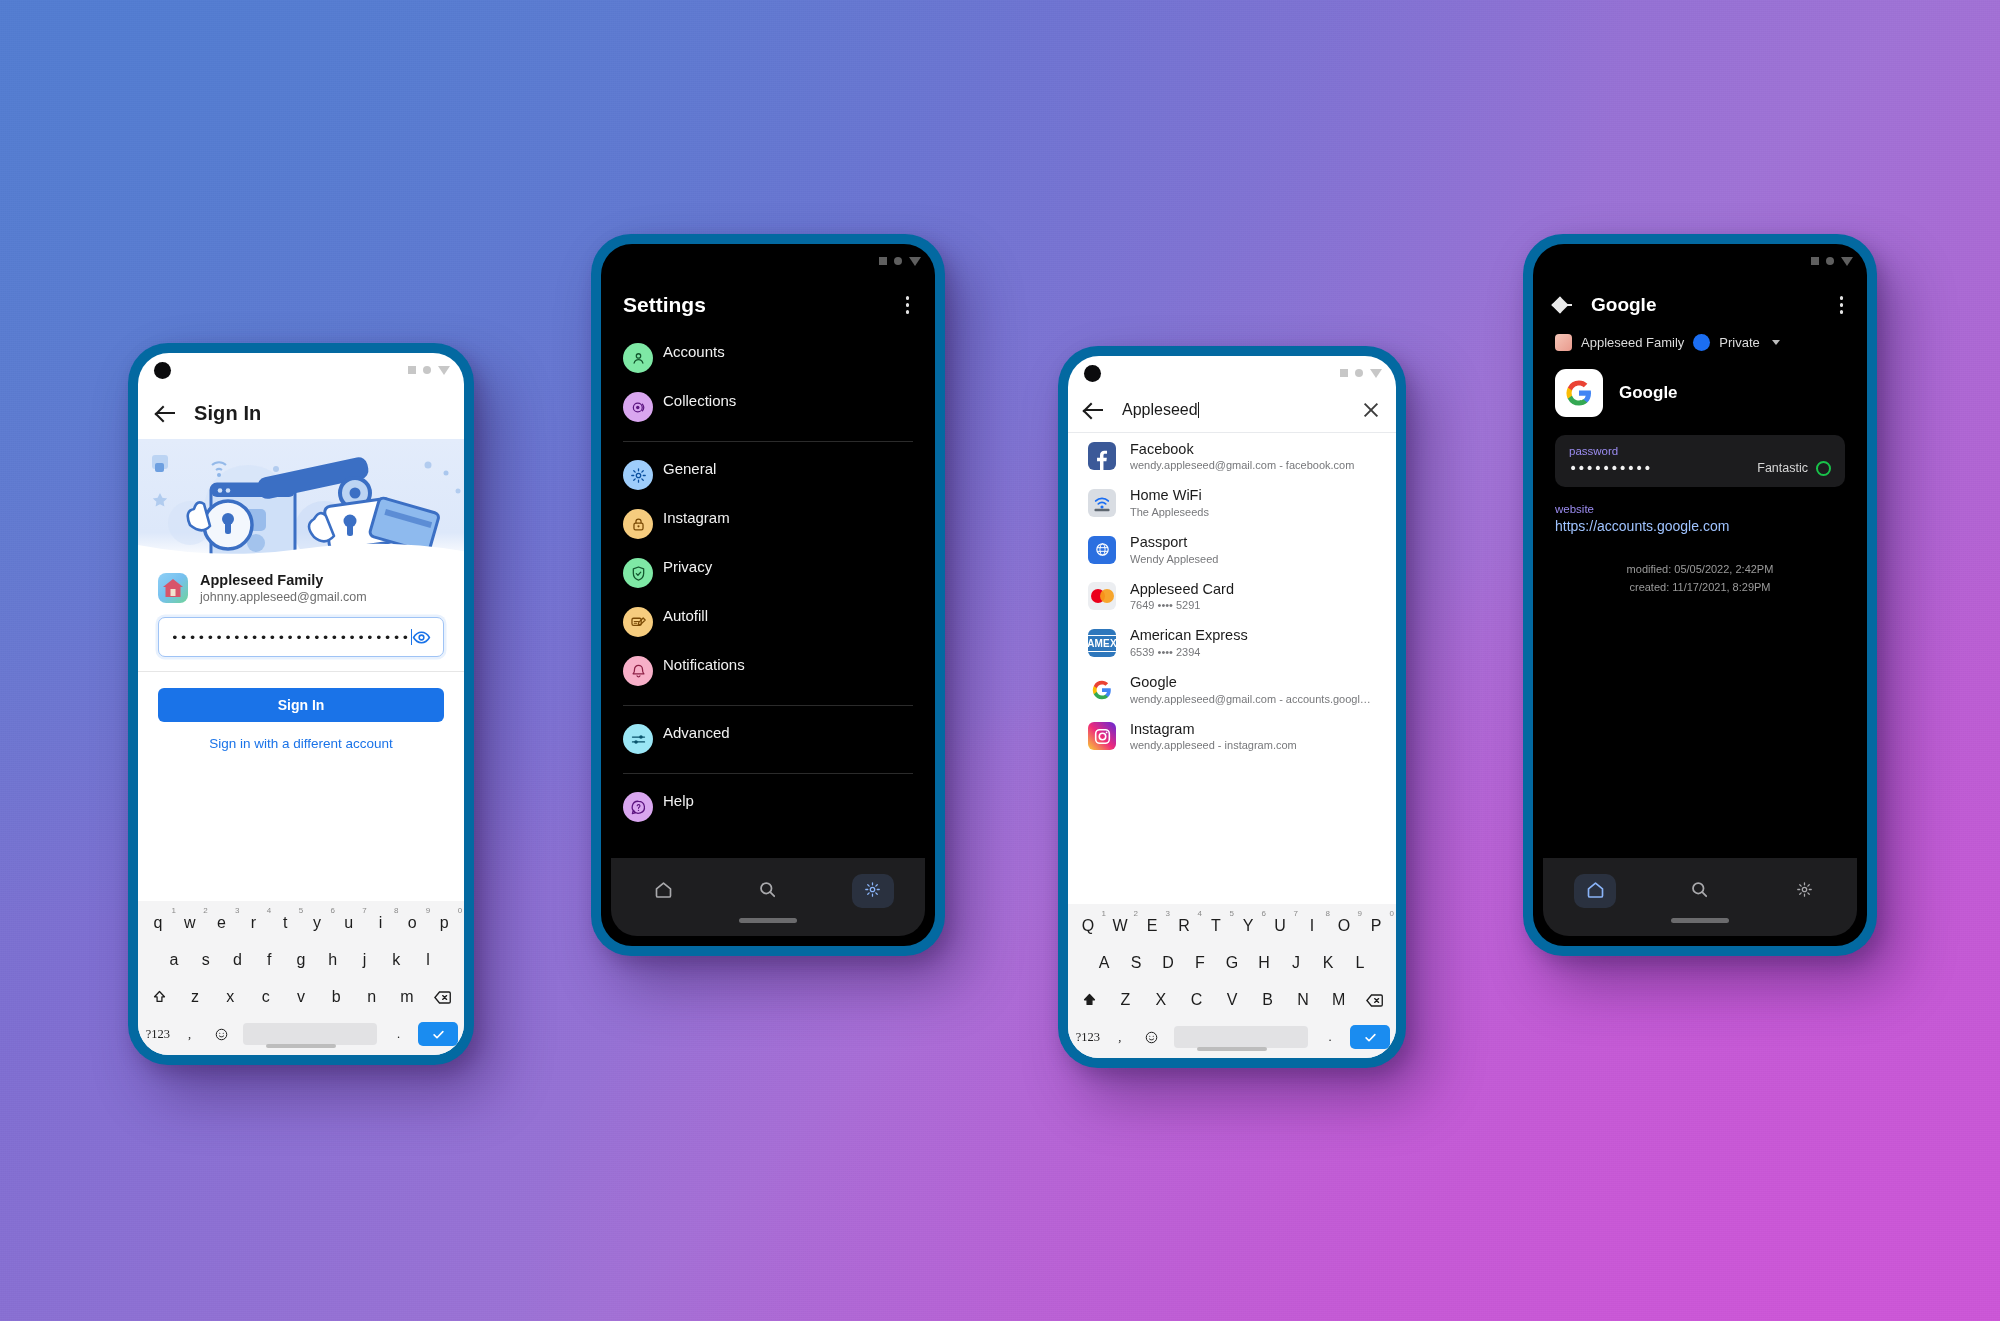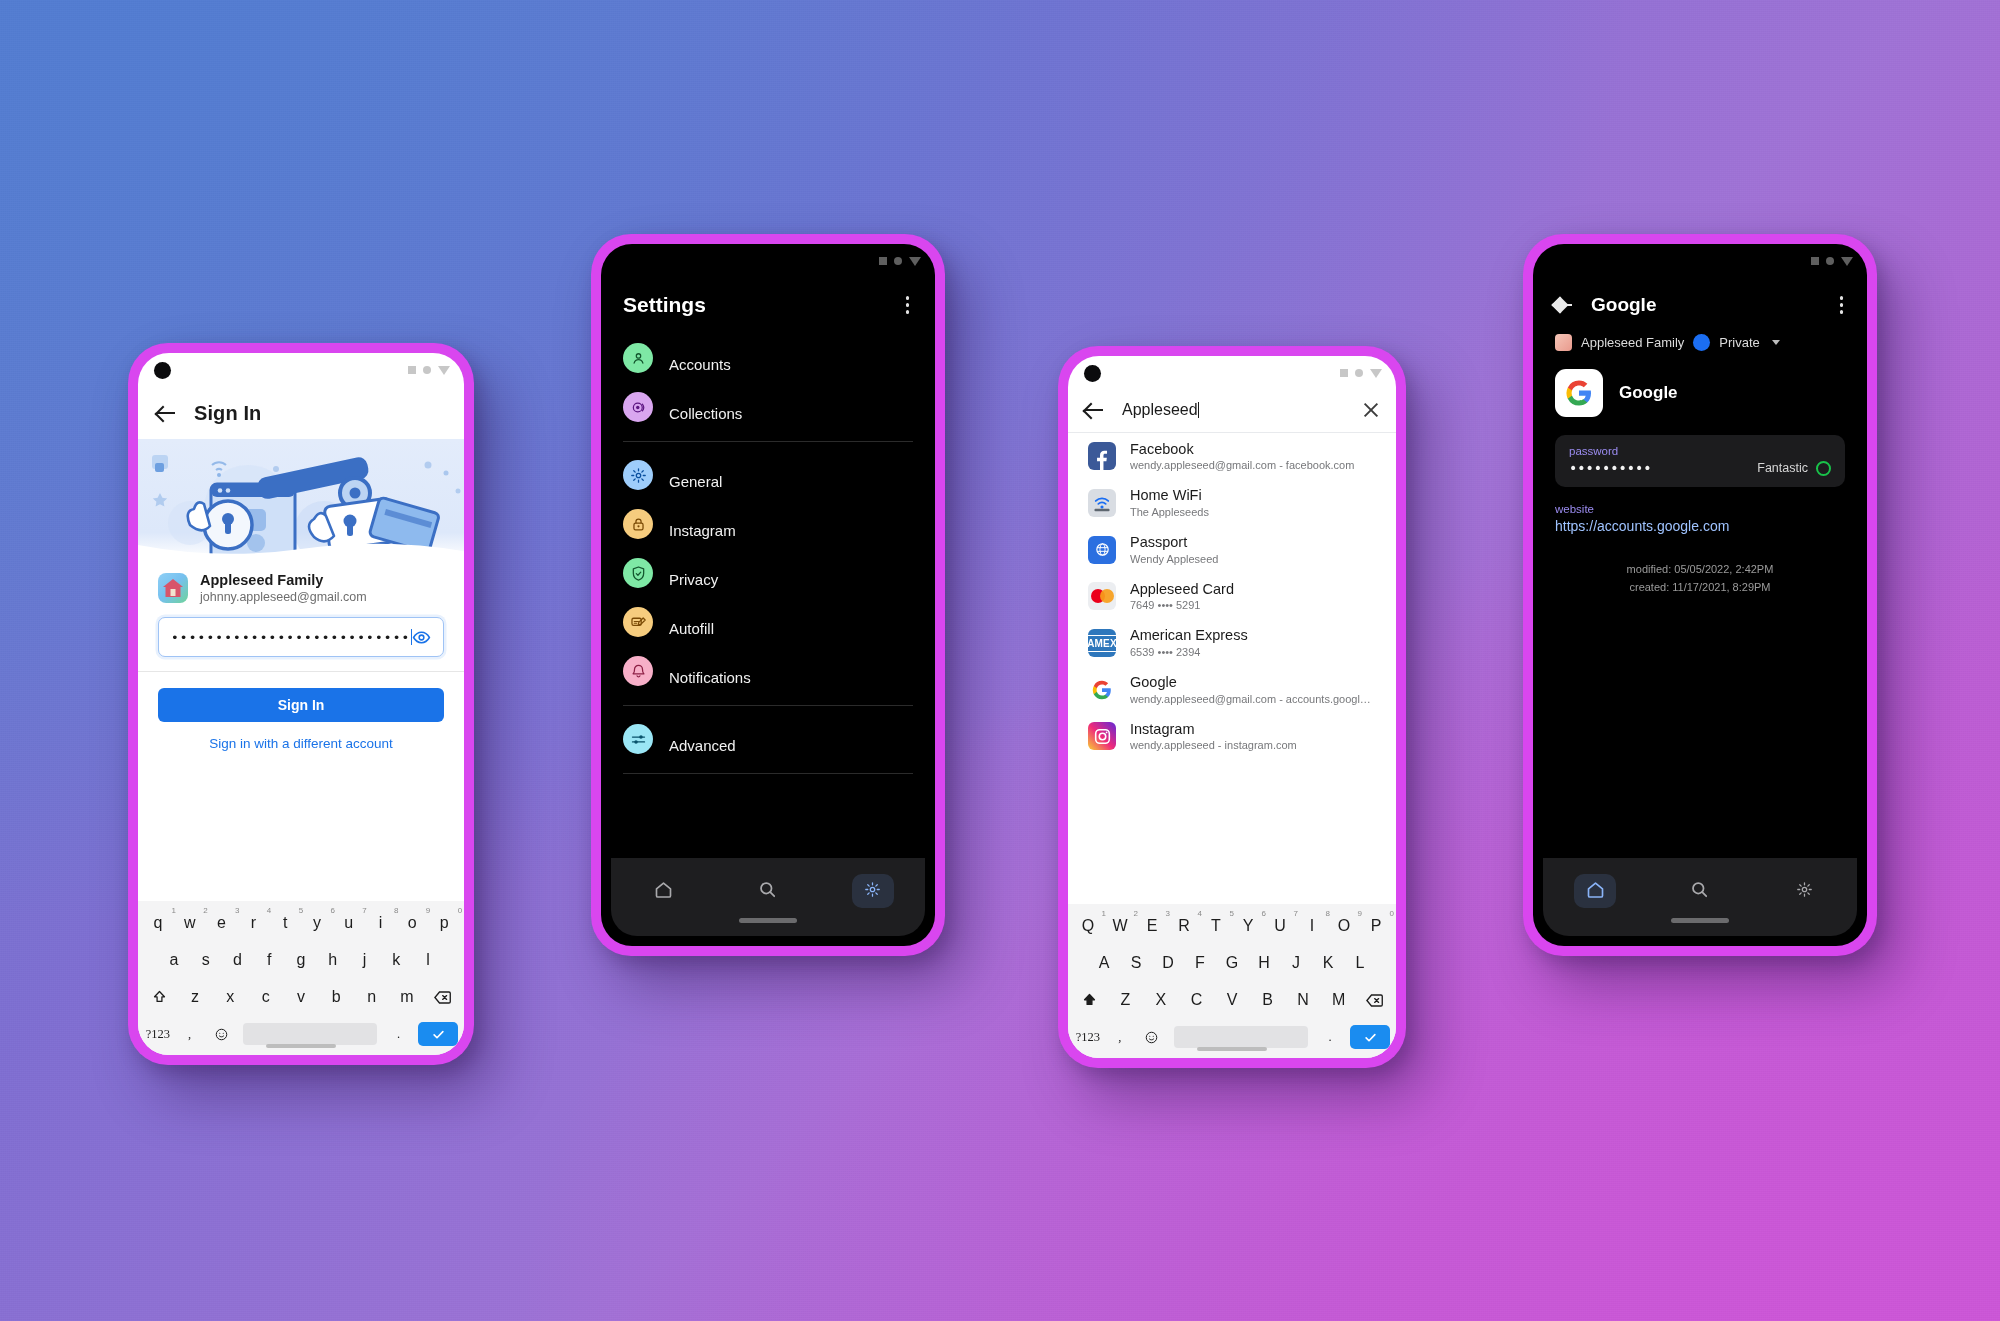--- a/index.html
+++ b/index.html
@@ -15,21 +15,21 @@
   .noise {
     position:absolute; inset:0; pointer-events:none; opacity:.16;
     background-image:
       repeating-linear-gradient(0deg, rgba(255,255,255,.07) 0 1px, rgba(0,0,0,.05) 1px 2px),
       repeating-linear-gradient(90deg, rgba(255,255,255,.05) 0 1px, rgba(0,0,0,.04) 1px 2px);
   }
 
   
   .phone {
     position:absolute;
-    background:#d946ef;
+    background:#0369a1;
     border-radius:40px;
     padding:10px;
     box-shadow: 22px 30px 55px rgba(40,10,70,.38), 6px 8px 18px rgba(40,10,70,.25);
   }
   .screen { width:100%; height:100%; border-radius:31px; overflow:hidden; position:relative; }
   .screen.light { background:#ffffff; }
   .screen.dark  { background:#000000; }
 
   
   .statusbar { height:34px; display:flex; align-items:center; justify-content:flex-end;
@@ -95,21 +95,21 @@
               display:flex; align-items:center; justify-content:center; }
   .homebar { position:absolute; left:50%; transform:translateX(-50%); bottom:7px;
              width:70px; height:4px; border-radius:3px; background:#bdbdbd; }
 
   
   #phone-settings { left:591px; top:234px; width:354px; height:722px; }
   .dk-title { font-size:21px; font-weight:700; color:#fff; }
   .dk-appbar { display:flex; align-items:center; justify-content:space-between; padding:14px 22px 16px 22px; }
   .kebab { display:flex; flex-direction:column; gap:3.5px; align-items:center; padding:4px; }
   .kebab i { width:3.5px; height:3.5px; border-radius:50%; background:#e2e2e2; display:block; }
-  .set-item { display:flex; align-items:flex-end; gap:16px; padding:9.5px 22px; }
+  .set-item { display:flex; align-items:flex-start; gap:10px; padding:9.5px 22px; }
   .set-ico { width:30px; height:30px; border-radius:50%; flex:none; display:flex; align-items:center; justify-content:center; }
   .set-label { font-size:15px; color:#f1f1f1; }
   .sep { height:1px; background:#2b2b2b; margin:9px 22px; }
   .bottomnav { position:absolute; left:10px; right:10px; bottom:10px; height:78px;
                background:#1e1e20; border-radius:0 0 26px 26px; display:flex; align-items:flex-start;
                justify-content:space-around; padding-top:16px; }
   .navbtn { width:42px; height:34px; display:flex; align-items:center; justify-content:center; border-radius:10px; }
   .navbtn.active { background:rgba(120,170,255,.14); }
   .navhome { position:absolute; left:50%; transform:translateX(-50%); bottom:13px; width:58px; height:5px;
              border-radius:3px; background:#6b6b6d; }
@@ -399,20 +399,30 @@
         <span class="set-ico" style="background:#9ae6f5">
             <svg viewBox="0 0 24 24" width="17" height="17">
               <path d="M3.5 8.6h17M3.5 15.4h17" stroke="#08526b" stroke-width="1.8" stroke-linecap="round"></path>
               <circle cx="15.5" cy="8.6" r="2.5" fill="#08526b"></circle>
               <circle cx="8.5" cy="15.4" r="2.5" fill="#08526b"></circle>
             </svg>
           </span>
         <span class="set-label">Advanced</span>
       </div>
         <div class="sep"></div>
+        <div class="set-item">
+        <span class="set-ico" style="background:#d9a6ef">
+            <svg viewBox="0 0 24 24" width="17" height="17">
+              <path d="M12 3.2a8.4 8.4 0 1 1-7.4 12.4L3.4 20.6l5-1.2A8.4 8.4 0 0 1 12 3.2z" fill="none" stroke="#5c1580" stroke-width="1.8" stroke-linejoin="round"></path>
+              <path d="M10.2 9.6a1.9 1.9 0 1 1 2.7 1.9c-.7.4-.9.9-.9 1.7" fill="none" stroke="#5c1580" stroke-width="1.6" stroke-linecap="round"></path>
+              <circle cx="12" cy="16" r="1" fill="#5c1580"></circle>
+            </svg>
+          </span>
+        <span class="set-label">Help</span>
+      </div>
       </div>
 
     <div class="bottomnav">
         <div class="navbtn">
       <span><svg viewBox="0 0 24 24" width="21" height="21">
               <path d="M4 11.3L12 4.8l8 6.5V19a1.6 1.6 0 0 1-1.6 1.6H5.6A1.6 1.6 0 0 1 4 19z" fill="none" stroke="#a9a9ac" stroke-width="1.9" stroke-linejoin="round"></path>
             </svg></span>
         </div>
         <div class="navbtn">
       <span><svg viewBox="0 0 24 24" width="21" height="21">

